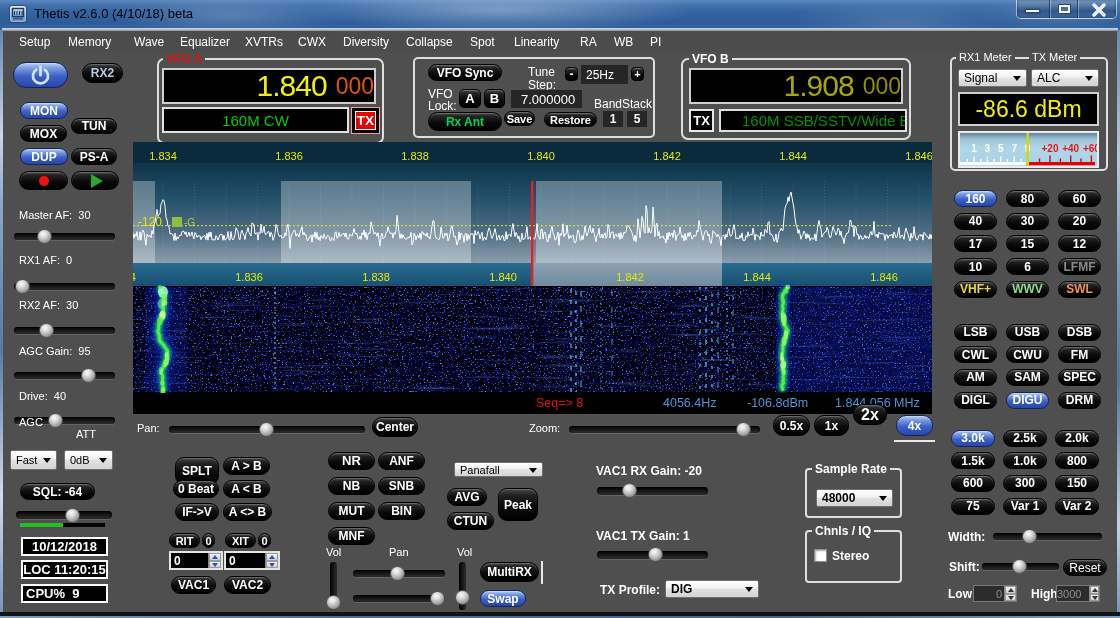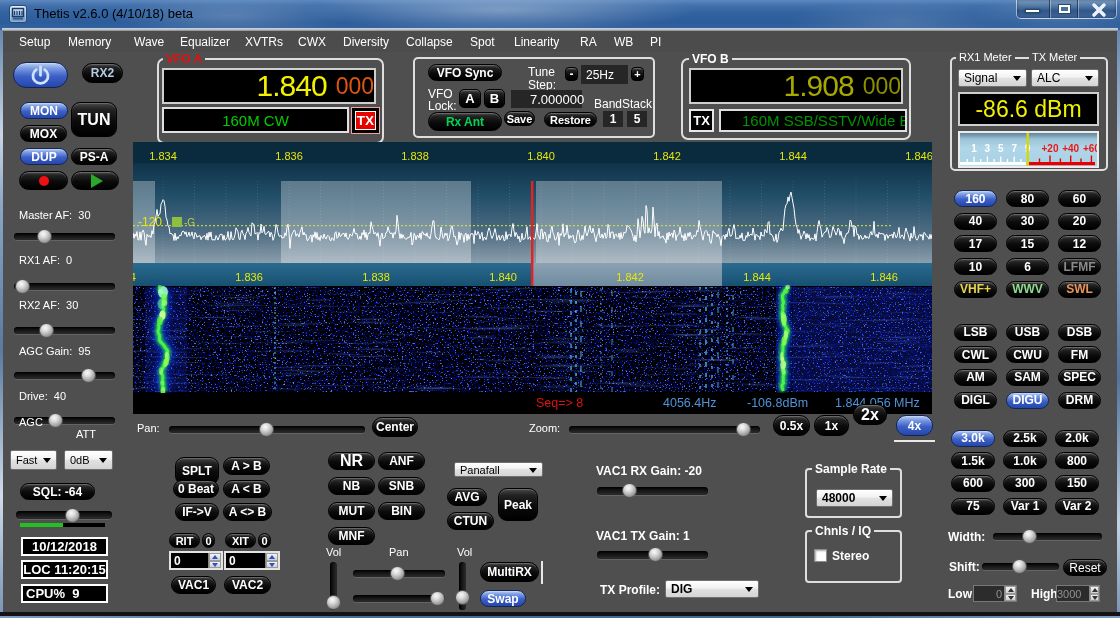--- a/index.html
+++ b/index.html
@@ -84,21 +84,21 @@
 <div class="btn blue" style="left:13px;top:62px;width:55px;height:26px;border-radius:13px">
  <svg width="21" height="21" viewBox="0 0 20 20">
       <g fill="none" stroke="#cfe2ff" stroke-width="2.6" stroke-linecap="round">
         <path d="M6.0 4.4 A7.2 7.2 0 1 0 14.0 4.4"></path>
         <path d="M10 1.8 V9.8"></path>
       </g>
     </svg>
 </div>
 <div class="btn" style="left:82px;top:63px;width:41px;height:20px;border-radius:10px;color:#b4cbe6;font-size:12px">RX2</div>
 <div class="btn blue" style="left:20px;top:102px;width:48px;height:17px;font-size:12px">MON</div>
-<div class="btn" style="left:71px;top:102px;width:46px;height:35px;font-size:16px">TUN</div>
+<div class="btn" style="left:71px;top:118px;width:46px;height:16px;font-size:12px">TUN</div>
 <div class="btn" style="left:20px;top:125px;width:47px;height:17px;font-size:12px">MOX</div>
 <div class="btn blue" style="left:20px;top:148px;width:48px;height:17px;font-size:12px">DUP</div>
 <div class="btn" style="left:71px;top:148px;width:46px;height:17px;font-size:12px">PS-A</div>
 <div class="btn" style="left:19px;top:171px;width:49px;height:19px;border-radius:10px">
     <div style="width:10px;height:10px;border-radius:50%;background:#ee1111"></div>
   </div>
 <div class="btn" style="left:71px;top:171px;width:48px;height:19px;border-radius:10px">
     <div style="width:0;height:0;border-left:12px solid #2aa82a;border-top:7px solid transparent;border-bottom:7px solid transparent;margin-left:3px"></div>
   </div>
 <div class="lbl" style="left:19px;top:209px">Master AF:&nbsp; 30</div>
@@ -143,21 +143,21 @@
 <div class="btn" style="left:428px;top:64px;width:74px;height:17px;font-size:12px;border-radius:9px">VFO Sync</div>
 <div class="lbl" style="left:528px;top:65px;font-size:12px">Tune</div>
 <div class="lbl" style="left:528px;top:78px;font-size:12px">Step:</div>
 <div class="btn" style="left:565px;top:67px;width:13px;height:14px;border-radius:4px;font-size:12px">-</div>
 <div class="fld" style="left:581px;top:65px;width:47px;height:19px">25Hz</div>
 <div class="btn" style="left:631px;top:67px;width:13px;height:14px;border-radius:4px;font-size:11px">+</div>
 <div class="lbl" style="left:428px;top:87px;font-size:12px">VFO</div>
 <div class="lbl" style="left:428px;top:99px;font-size:12px">Lock:</div>
 <div class="btn" style="left:459px;top:89px;width:22px;height:19px;border-radius:5px;font-size:13px">A</div>
 <div class="btn" style="left:484px;top:89px;width:21px;height:19px;border-radius:5px;font-size:13px">B</div>
-<div class="fld" style="left:511px;top:90px;width:71px;height:18px;font-size:13px;padding-left:19px">7.000000</div>
+<div class="fld" style="left:511px;top:90px;width:71px;height:18px;font-size:13px;padding-left:10px">7.000000</div>
 <div class="lbl" style="left:594px;top:97px;font-size:12px">BandStack</div>
 <div class="btn" style="left:428px;top:112px;width:74px;height:19px;font-size:12px;border-radius:10px;color:#00d455">Rx Ant</div>
 <div class="btn" style="left:504px;top:111px;width:31px;height:15px;font-size:11px">Save</div>
 <div class="btn" style="left:544px;top:112px;width:53px;height:15px;font-size:11px">Restore</div>
 <div class="fld" style="left:603px;top:111px;width:20px;height:16px;font-weight:bold;justify-content:center;padding:0">1</div>
 <div class="fld" style="left:627px;top:111px;width:20px;height:16px;font-weight:bold;justify-content:center;padding:0">5</div>
 <div class="grp" style="left:681px;top:58px;width:230px;height:82px"></div>
 <div class="glab" style="left:689px;top:52px">VFO B</div>
 <div class="lcd" style="left:689px;top:68px;width:214px;height:36px;display:flex;align-items:center;justify-content:flex-end;padding-right:0px">
     <span style="color:#a8a800;font-size:30px;letter-spacing:-1px">1.908</span>
@@ -455,21 +455,21 @@
   </div>
 <div class="spinf" style="left:224px;top:551px;width:56px;height:19px">
     <div class="v">0</div>
     <div class="spin">
       <div class="up"></div>
       <div class="dn"></div>
     </div>
   </div>
 <div class="btn" style="left:171px;top:576px;width:45px;height:17.5px;font-size:12px">VAC1</div>
 <div class="btn" style="left:224px;top:576px;width:47px;height:17.5px;font-size:12px">VAC2</div>
-<div class="btn" style="left:328px;top:452px;width:47px;height:17.5px;font-size:16px">NR</div>
+<div class="btn" style="left:328px;top:452px;width:47px;height:17.5px;font-size:13px">NR</div>
 <div class="btn" style="left:378px;top:452px;width:47px;height:17.5px;font-size:12px">ANF</div>
 <div class="btn" style="left:328px;top:477px;width:47px;height:17.5px;font-size:12px">NB</div>
 <div class="btn" style="left:378px;top:477px;width:47px;height:17.5px;font-size:12px">SNB</div>
 <div class="btn" style="left:328px;top:502px;width:47px;height:17.5px;font-size:12px">MUT</div>
 <div class="btn" style="left:378px;top:502px;width:47px;height:17.5px;font-size:12px">BIN</div>
 <div class="btn" style="left:328px;top:527px;width:47px;height:17.5px;font-size:12px">MNF</div>
 <div class="dd" style="left:454px;top:462px;width:89px;height:15px;font-size:11px">Panafall<i></i></div>
 <div class="btn" style="left:447px;top:488px;width:40px;height:17.5px;font-size:12px">AVG</div>
 <div class="btn" style="left:498px;top:488px;width:40px;height:33px;font-size:12px">Peak</div>
 <div class="btn" style="left:447px;top:512px;width:47px;height:17.5px;font-size:12px">CTUN</div>

